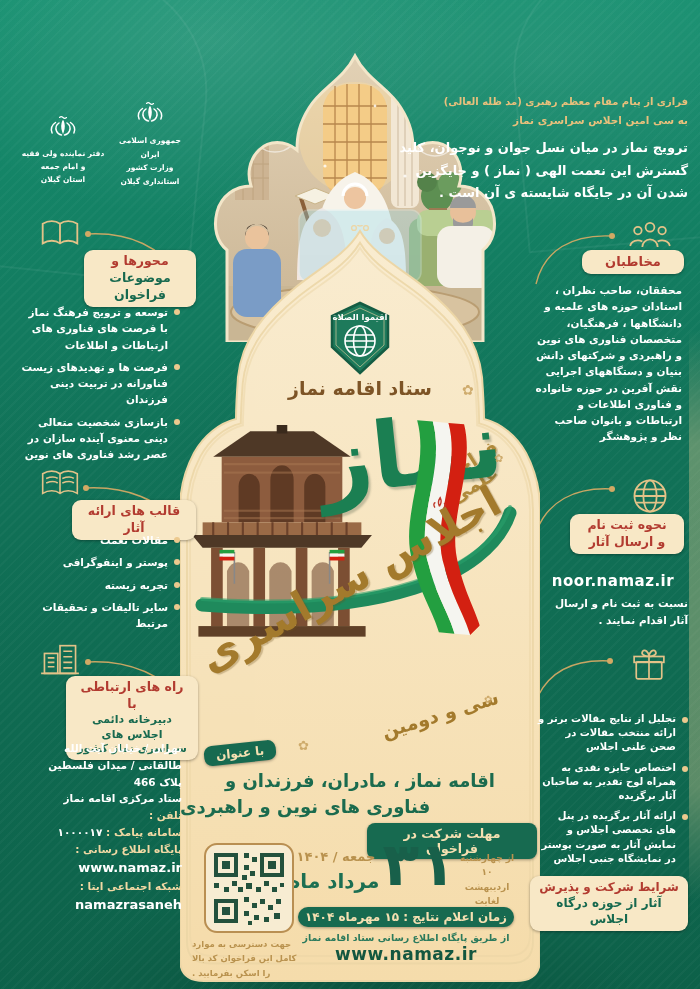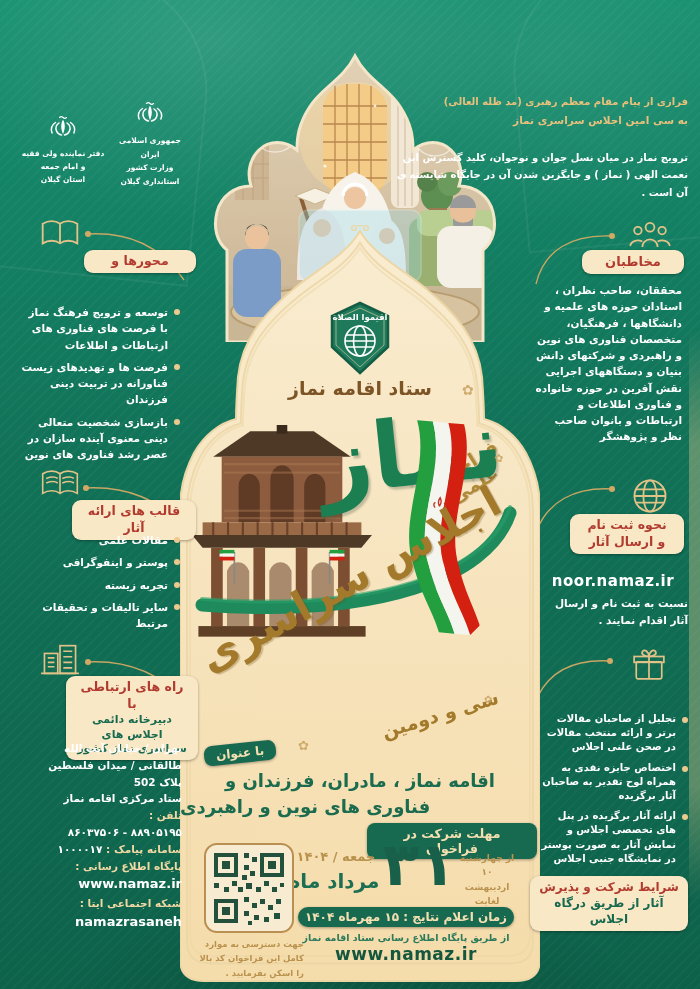--- a/index.html
+++ b/index.html
@@ -164,21 +164,21 @@
     <div class="w" style="font-size:7.5px;font-weight:bold;line-height:1.8;">
       <div>جمهوری اسلامی ایران</div>
       <div>وزارت کشور</div>
       <div>استانداری گیلان</div>
     </div>
   </div>
 
   <div class="abs" style="left:388px;top:92px;width:300px;text-align:right;z-index:3;">
     <div style="color:#e9c07c;font-size:10px;font-weight:bold;line-height:2;">فرازی از پیام مقام معظم رهبری (مد ظله العالی)</div>
     <div style="color:#e9c07c;font-size:10.5px;font-weight:bold;line-height:1.6;">به سی امین اجلاس سراسری نماز</div>
-    <div class="w" style="font-size:10px;font-weight:bold;line-height:1.75;margin-top:20px;">ترویج نماز در میان نسل جوان و نوجوان، کلید گسترش این نعمت الهی ( نماز ) و جایگزین شدن آن در جایگاه شایسته ی آن است .</div>
+    <div class="w" style="font-size:13px;font-weight:bold;line-height:1.75;margin-top:8px;">ترویج نماز در میان نسل جوان و نوجوان، کلید گسترش این نعمت الهی ( نماز ) و جایگزین شدن آن در جایگاه شایسته ی آن است .</div>
   </div>
 
   <svg class="abs" style="left:180px;top:225px;z-index:3;" width="360" height="760" viewBox="0 0 360 760">
     <defs>
       <linearGradient id="creamG" x1="0" y1="0" x2="0" y2="1">
         <stop offset="0" stop-color="#f9ecd0"></stop>
           <stop offset="1" stop-color="#f5dcab"></stop>
       </linearGradient>
     </defs>
     <path id="panelP" d="M180,6 C166,30 138,44 116,62 C84,88 62,114 58,152 C57,166 56,180 56,194 C40,198 24,210 14,228 C5,245 0,262 0,284 L0,734 Q0,756 24,756 L336,756 Q360,756 360,734 L360,284 C360,262 355,245 346,228 C336,210 320,198 304,194 C304,180 303,166 302,152 C298,114 276,88 244,62 C222,44 194,30 180,6 Z" fill="url(#creamG)" stroke="#ecd6a6" stroke-width="2"></path>
@@ -321,35 +321,36 @@
           <rect x="56" y="56" width="5" height="5"></rect>
           <rect x="64" y="62" width="5" height="5"></rect>
         <rect x="72" y="56" width="5" height="5"></rect>
           <rect x="40" y="68" width="5" height="5"></rect>
           <rect x="50" y="72" width="5" height="5"></rect>
         <rect x="60" y="74" width="5" height="5"></rect>
           <rect x="70" y="70" width="6" height="6"></rect>
           <rect x="44" y="78" width="4" height="4"></rect>
       </g>
     </svg>
-    <div class="abs" style="left:12px;top:712px;width:112px;text-align:right;color:#b9924e;font-weight:bold;font-size:8.5px;line-height:1.7;">جهت دسترسی به موارد کامل این فراخوان کد بالا را اسکن بفرمایید .</div>
+    <div class="abs" style="left:12px;top:712px;width:112px;text-align:left;color:#b9924e;font-weight:bold;font-size:8.5px;line-height:1.7;">جهت دسترسی به موارد کامل این فراخوان کد بالا را اسکن بفرمایید .</div>
   </div>
 
   <div class="flower" style="left:462px;top:382px;font-size:14px;">✿</div>
   <div class="flower" style="left:494px;top:452px;font-size:11px;">✿</div>
   <div class="flower" style="left:298px;top:738px;font-size:13px;">✿</div>
   <div class="flower" style="left:484px;top:694px;font-size:10px;">✿</div>
 
   <div class="abs" style="left:14px;top:0;width:168px;height:989px;z-index:5;">
 
     <svg class="abs" style="left:26px;top:218px;" width="40" height="30" viewBox="0 0 34 26">
       <path d="M2,5 C7,2 13,2 17,5 C21,2 27,2 32,5 L32,22 C27,19 21,19 17,22 C13,19 7,19 2,22 Z M17,5 V22" fill="none" stroke="#e3c288" stroke-width="1.6"></path>
     </svg>
     <div class="badge abs" style="left:70px;top:250px;width:96px;font-size:12.5px;">
       <div class="red">محورها و</div>
+      <div class="grn">موضوعات فراخوان</div>
     </div>
     <div class="abs side-text" style="left:6px;top:304px;width:160px;">
       <div class="bullet">
           <span class="dot"></span>
           <span>توسعه و ترویج فرهنگ نماز با فرصت های فناوری های ارتباطات و اطلاعات</span>
         </div>
       <div class="bullet">
           <span class="dot"></span>
           <span>فرصت ها و تهدیدهای زیست فناورانه در تربیت دینی فرزندان</span>
         </div>
@@ -361,21 +362,21 @@
 
     <svg class="abs" style="left:26px;top:468px;" width="40" height="30" viewBox="0 0 34 26">
       <path d="M2,5 C7,2 13,2 17,5 C21,2 27,2 32,5 L32,22 C27,19 21,19 17,22 C13,19 7,19 2,22 Z M17,5 V22 M5,9 C9,7.5 13,7.5 15,9 M5,13 C9,11.5 13,11.5 15,13 M19,9 C23,7.5 27,7.5 29,9 M19,13 C23,11.5 27,11.5 29,13" fill="none" stroke="#e3c288" stroke-width="1.4"></path>
     </svg>
     <div class="badge abs" style="left:58px;top:500px;width:108px;font-size:12.5px;">
       <div class="red">قالب های ارائه آثار</div>
     </div>
     <div class="abs side-text" style="left:6px;top:532px;width:160px;">
       <div class="bullet">
           <span class="dot"></span>
-          <span>مقالات علمی</span>
+          <span>مقالات نعمت</span>
         </div>
       <div class="bullet">
           <span class="dot"></span>
           <span>پوستر و اینفوگرافی</span>
         </div>
       <div class="bullet">
           <span class="dot"></span>
           <span>تجربه زیسته</span>
         </div>
       <div class="bullet">
@@ -392,24 +393,23 @@
       </g>
     </svg>
     <div class="badge abs" style="left:52px;top:676px;width:116px;font-size:11px;">
       <div class="red" style="font-size:12.5px;">راه های ارتباطی با</div>
       <div class="grn">دبیرخانه دائمی اجلاس های</div>
       <div class="grn">سراسری نماز کشور</div>
     </div>
     <div class="abs side-text" style="left:0px;top:740px;width:168px;text-align:right;line-height:1.6;">
       <div>تهران / خیابان آیت الله</div>
       <div>طالقانی / میدان فلسطین</div>
-      <div>پلاک 502</div>
+      <div>پلاک 466</div>
       <div>ستاد مرکزی اقامه نماز</div>
       <div class="goldlbl">تلفن :</div>
-      <div>۸۸۹۰۵۱۹۵ - ۸۶۰۳۷۵۰۶</div>
       <div><span class="goldlbl">سامانه پیامک :</span> <span>۱۰۰۰۰۱۷</span></div>
       <div class="goldlbl">پایگاه اطلاع رسانی :</div>
       <div class="ltr" style="font-size:13px;text-align:right;">www.namaz.ir</div>
       <div class="goldlbl">شبکه اجتماعی ایتا :</div>
       <div class="ltr" style="font-size:13px;text-align:right;">namazrasaneh</div>
     </div>
   </div>
 
   <div class="abs" style="left:538px;top:0;width:150px;height:989px;z-index:5;">
 
@@ -445,30 +445,30 @@
     <svg class="abs" style="right:20px;top:648px;" width="38" height="34" viewBox="0 0 34 32">
       <g fill="none" stroke="#e3c288" stroke-width="1.6">
         <rect x="5" y="13" width="24" height="16" rx="1.5"></rect>
           <rect x="3" y="8" width="28" height="5.5"></rect>
         <path d="M17,8 v21 M17,8 C13,8 9,6 11,3 C13,0.5 17,4 17,8 C17,4 21,0.5 23,3 C25,6 21,8 17,8"></path>
       </g>
     </svg>
     <div class="abs side-text" style="right:0;top:712px;width:150px;font-size:10px;line-height:1.42;">
       <div class="bullet">
           <span class="dot"></span>
-          <span>تجلیل از صاحبان مقالات برتر و ارائه منتخب مقالات در صحن علنی اجلاس</span>
+          <span>تجلیل از نتایج مقالات برتر و ارائه منتخب مقالات در صحن علنی اجلاس</span>
         </div>
       <div class="bullet">
           <span class="dot"></span>
           <span>اختصاص جایزه نقدی به همراه لوح تقدیر به صاحبان آثار برگزیده</span>
         </div>
       <div class="bullet">
           <span class="dot"></span>
           <span>ارائه آثار برگزیده در پنل های تخصصی اجلاس و نمایش آثار به صورت پوستر در نمایشگاه جنبی اجلاس</span>
         </div>
     </div>
 
     <div class="badge abs" style="right:0px;top:876px;width:142px;font-size:12px;">
       <div class="red">شرایط شرکت و پذیرش</div>
-      <div class="grn">آثار از طریق درگاه اجلاس</div>
+      <div class="grn">آثار از حوزه درگاه اجلاس</div>
     </div>
   </div>
 </div>
 
 </body></html>

